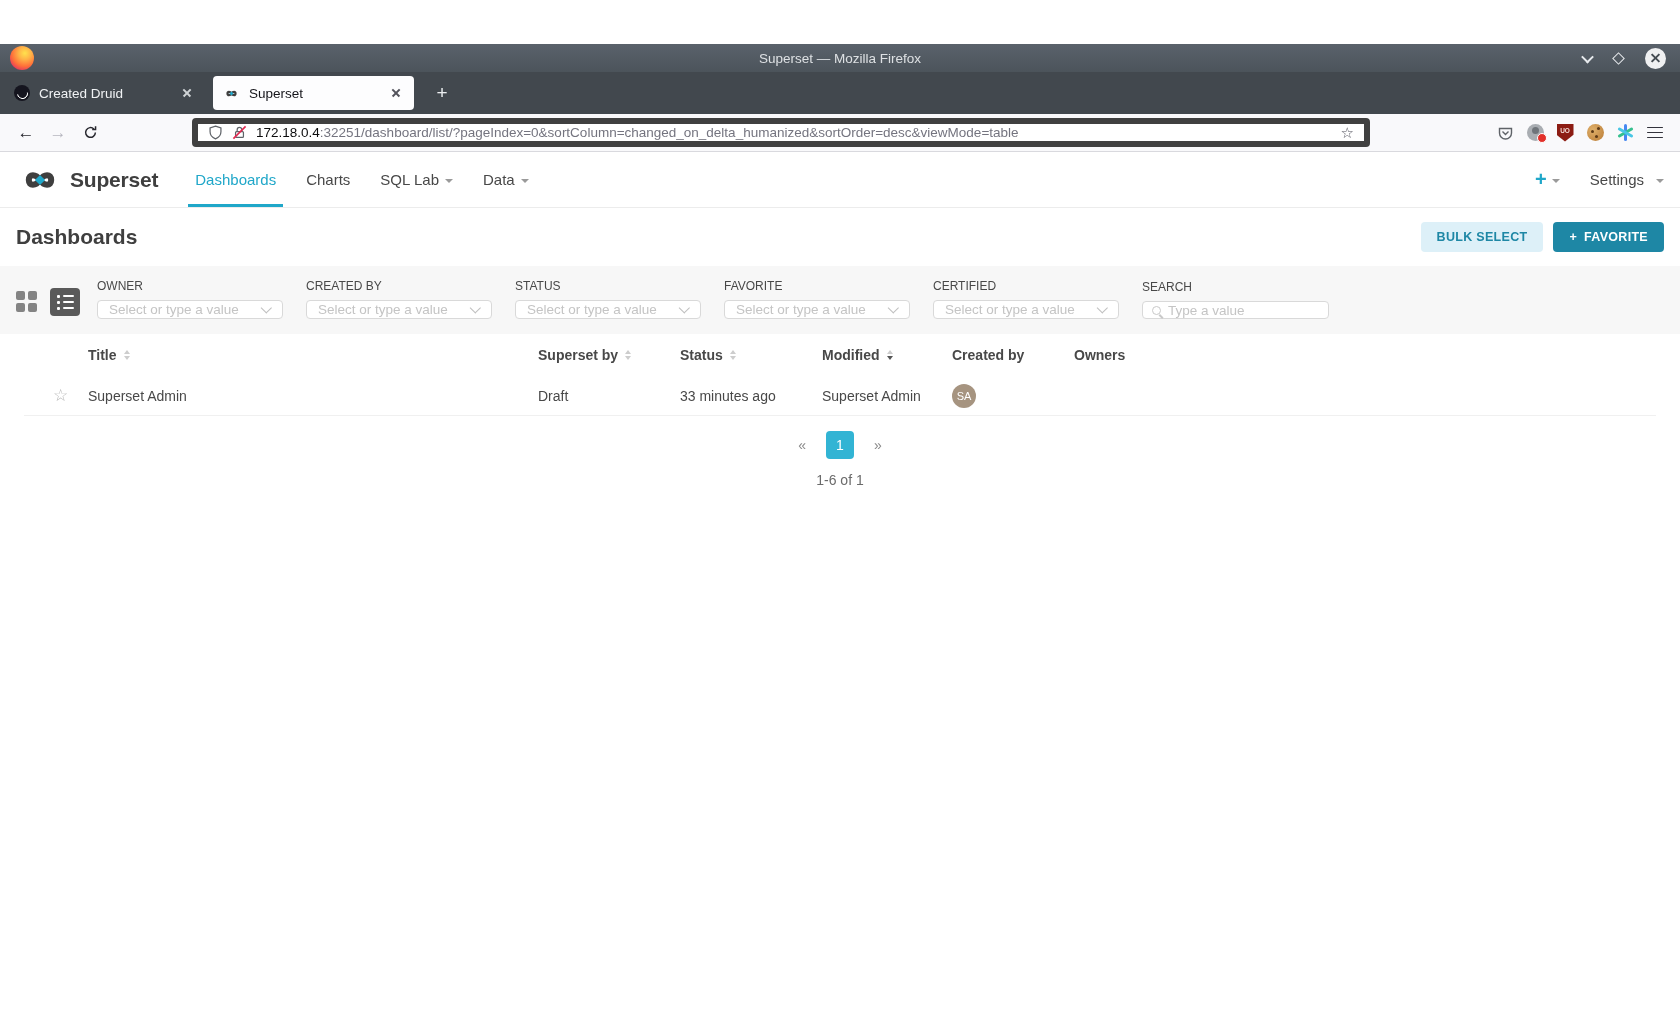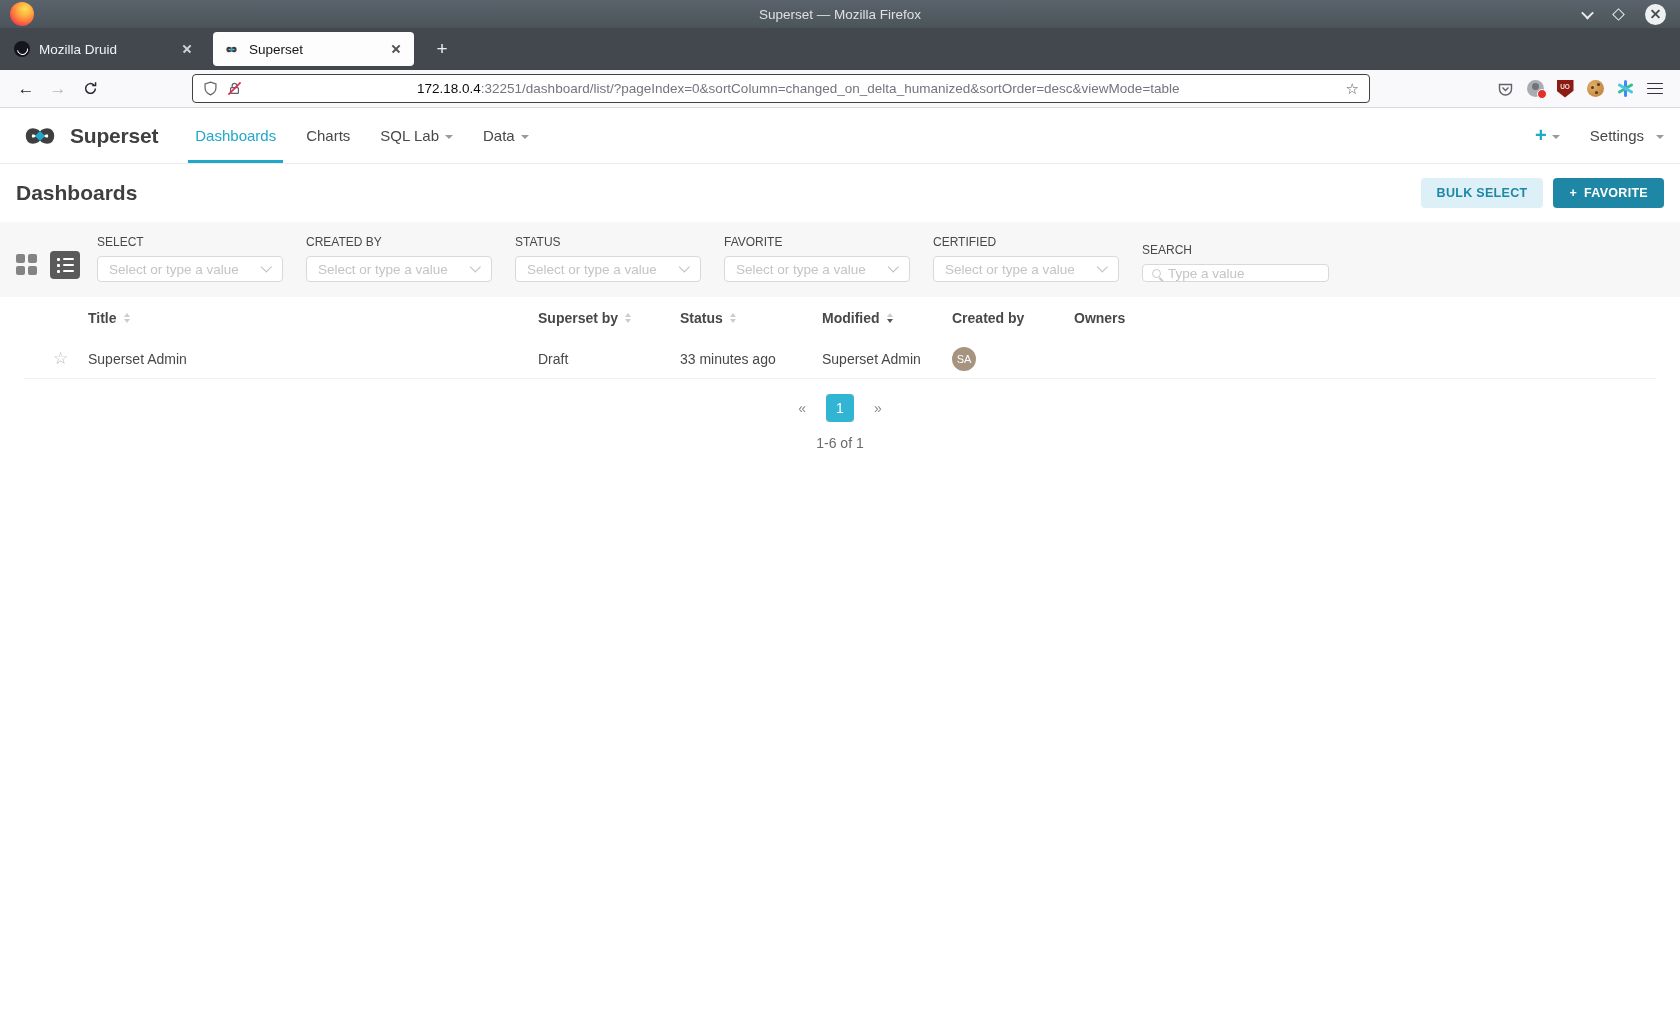--- a/index.html
+++ b/index.html
@@ -1,21 +1,21 @@
 <!DOCTYPE html>
 <html style="--accent: #20a7c9; --primary: #1e87a5; --bulk-bg: #ddf0f8; --avatar: #a69480; --page-active: #32b4d4; --ublock: #8c1c13; --titlebar: #5a626b; --tabbar: #42484e;"><head>
 <meta charset="utf-8">
 <style>
   * { margin:0; padding:0; box-sizing:border-box; }
   html,body { width:1680px; height:1012px; background:#fff; overflow:hidden;
     font-family:"Liberation Sans", sans-serif; }
 
   
   .titlebar { height:28px; background:linear-gradient(var(--titlebar,#5a626b), #4c545b);
-    display:flex; align-items:center; justify-content:center; position:relative; }
+    display:flex; align-items:center; justify-content:center; position:relative;margin-top:44px; }
   .ff-logo { position:absolute; left:10px; top:2px; width:24px; height:24px; border-radius:50%;
     background:radial-gradient(circle at 62% 30%, #ffe14d 0%, #ffb347 28%, #ff7139 58%, #e3355f 82%, #b5007f 100%); }
   .win-title { color:#dde0e3; font-size:13.5px; }
   .win-controls { position:absolute; right:14px; top:0; height:28px; display:flex; align-items:center; gap:22px; }
   .chev-down { width:9px; height:9px; border-left:2px solid #e8ebee; border-bottom:2px solid #e8ebee;
     transform:rotate(-45deg) translate(1px,-1px); }
   .diamond { width:9px; height:9px; border:1.6px solid #e8ebee; transform:rotate(45deg); }
   .close-circle { width:21px; height:21px; border-radius:50%; background:#eff0f1; position:relative; }
   .close-circle::before,.close-circle::after { content:""; position:absolute; left:5px; top:9.5px;
     width:11px; height:2px; background:#454c52; }
@@ -39,21 +39,21 @@
     transform:rotate(35deg); }
   .newtab-btn { width:28px; height:28px; border-radius:4px; color:#eceff1; font-size:19px; display:flex;
     align-items:center; justify-content:center; font-weight:400; margin-left:6px; }
 
   .toolbar { height:38px; background:#f9f9fb; border-bottom:1px solid #d9d9de; display:flex;
     align-items:center; padding:0 10px; }
   .nav-btn { width:32px; height:28px; display:flex; align-items:center; justify-content:center;
     font-size:17px; color:#27272e; border-radius:4px; flex:none; }
   .nav-btn.disabled { color:#b6b6bf; }
   .urlbar { flex:1; height:29px; margin-left:86px; margin-right:120px; background:#fff;
-    border:1px solid #404040; border-radius:4px; display:flex; align-items:center; padding:0 10px;text-align:center; }
+    border:6px solid #404040; border-radius:4px; display:flex; align-items:center; padding:0 10px; }
   .url-text { flex:1; font-size:13.5px; margin-left:9px; white-space:nowrap; overflow:hidden; color:#74747f; }
   .url-text b { color:#0c0c0d; font-weight:400; }
   .url-star { font-size:15px; color:#55555f; }
   .ext-icon { width:30px; height:28px; display:flex; align-items:center; justify-content:center; flex:none; }
   .avatar-x { width:17px; height:17px; border-radius:50%; background:#a9adb2; position:relative; }
   .avatar-x::before { content:""; position:absolute; left:5px; top:3px; width:7px; height:7px; border-radius:50%;
     background:#6f747a; }
   .avatar-x::after { content:""; position:absolute; right:-3px; bottom:-2px; width:8px; height:8px;
     border-radius:50%; background:#e2302a; border:1px solid #fff; }
   .ublock { width:17px; height:18px; background:var(--ublock,#8c1c13);
@@ -104,21 +104,21 @@
     gap:3px; }
   .card-view i { background:#848484; border-radius:2px; display:block; }
   .list-view { width:30px; height:28px; background:#5a5a5a; border-radius:4px; display:flex;
     align-items:center; justify-content:center; }
   .list-glyph { display:flex; flex-direction:column; gap:3px; }
   .list-glyph span { display:flex; align-items:center; gap:3px; }
   .list-glyph i.dot { width:3px; height:3px; background:#fff; border-radius:1px; display:block; }
   .list-glyph i.bar { width:11px; height:2.4px; background:#fff; border-radius:1px; display:block; }
   .filter-group { width:186px; margin-right:23px; }
   .filter-label { font-size:12px; color:#484848; margin-bottom:7px; }
-  .select-box { height:26px; background:#fff; border:1px solid #d9d9d9; border-radius:4px; display:flex;
+  .select-box { height:19px; background:#fff; border:1px solid #d9d9d9; border-radius:4px; display:flex;
     align-items:center; padding:0 11px; }
   .select-placeholder { flex:1; font-size:13.5px; color:#c4c4c4; white-space:nowrap; overflow:hidden; }
   .select-chev { width:8px; height:8px; border-left:1.6px solid #bfbfbf; border-bottom:1.6px solid #bfbfbf;
     transform:rotate(-45deg) translate(1px,-2px); flex:none; }
   .search-box { height:18px; width:187px; background:#fff; border:1px solid #d9d9d9; border-radius:4px;
     display:flex; align-items:center; padding:0 9px; }
   .mag { width:9px; height:9px; border:1.6px solid #c9c9c9; border-radius:50%; position:relative; flex:none;
     margin-right:7px; }
   .mag::after { content:""; position:absolute; left:7px; top:7px; width:5px; height:1.6px; background:#c9c9c9;
     transform:rotate(45deg); transform-origin:0 0; }
@@ -160,21 +160,21 @@
   <div class="win-controls">
     <div class="chev-down"></div>
     <div class="diamond"></div>
     <div class="close-circle"></div>
   </div>
 </div>
 
 <div class="tabbar">
   <div class="tab">
     <div class="druid-fav"></div>
-    <span class="tab-label">Mozilla Druid</span>
+    <span class="tab-label">Created Druid</span>
     <div class="tab-close"></div>
   </div>
   <div class="tab active">
     <svg width="17" height="11" viewBox="0 0 60 32">
       <path d="M16 16 C16 8 25 8 30 16 C35 24 44 24 44 16 C44 8 35 8 30 16 C25 24 16 24 16 16 Z" fill="none" stroke="#3f3f3f" stroke-width="8" stroke-linejoin="round"></path>
       <rect x="25" y="11" width="10" height="10" fill="#20a7c9" transform="rotate(45 30 16)"></rect>
     </svg>
     <span class="tab-label">Superset</span>
     <div class="tab-close"></div>
   </div>
@@ -298,21 +298,21 @@
           </span>
         <span>
             <i class="dot"></i>
             <i class="bar"></i>
           </span>
       </div>
     </div>
   </div>
 
   <div class="filter-group">
-    <div class="filter-label">SELECT</div>
+    <div class="filter-label">OWNER</div>
     <div class="select-box">
       <span class="select-placeholder">Select or type a value</span>
       <span class="select-chev"></span>
     </div>
   </div>
   <div class="filter-group">
     <div class="filter-label">CREATED BY</div>
     <div class="select-box">
       <span class="select-placeholder">Select or type a value</span>
       <span class="select-chev"></span>

